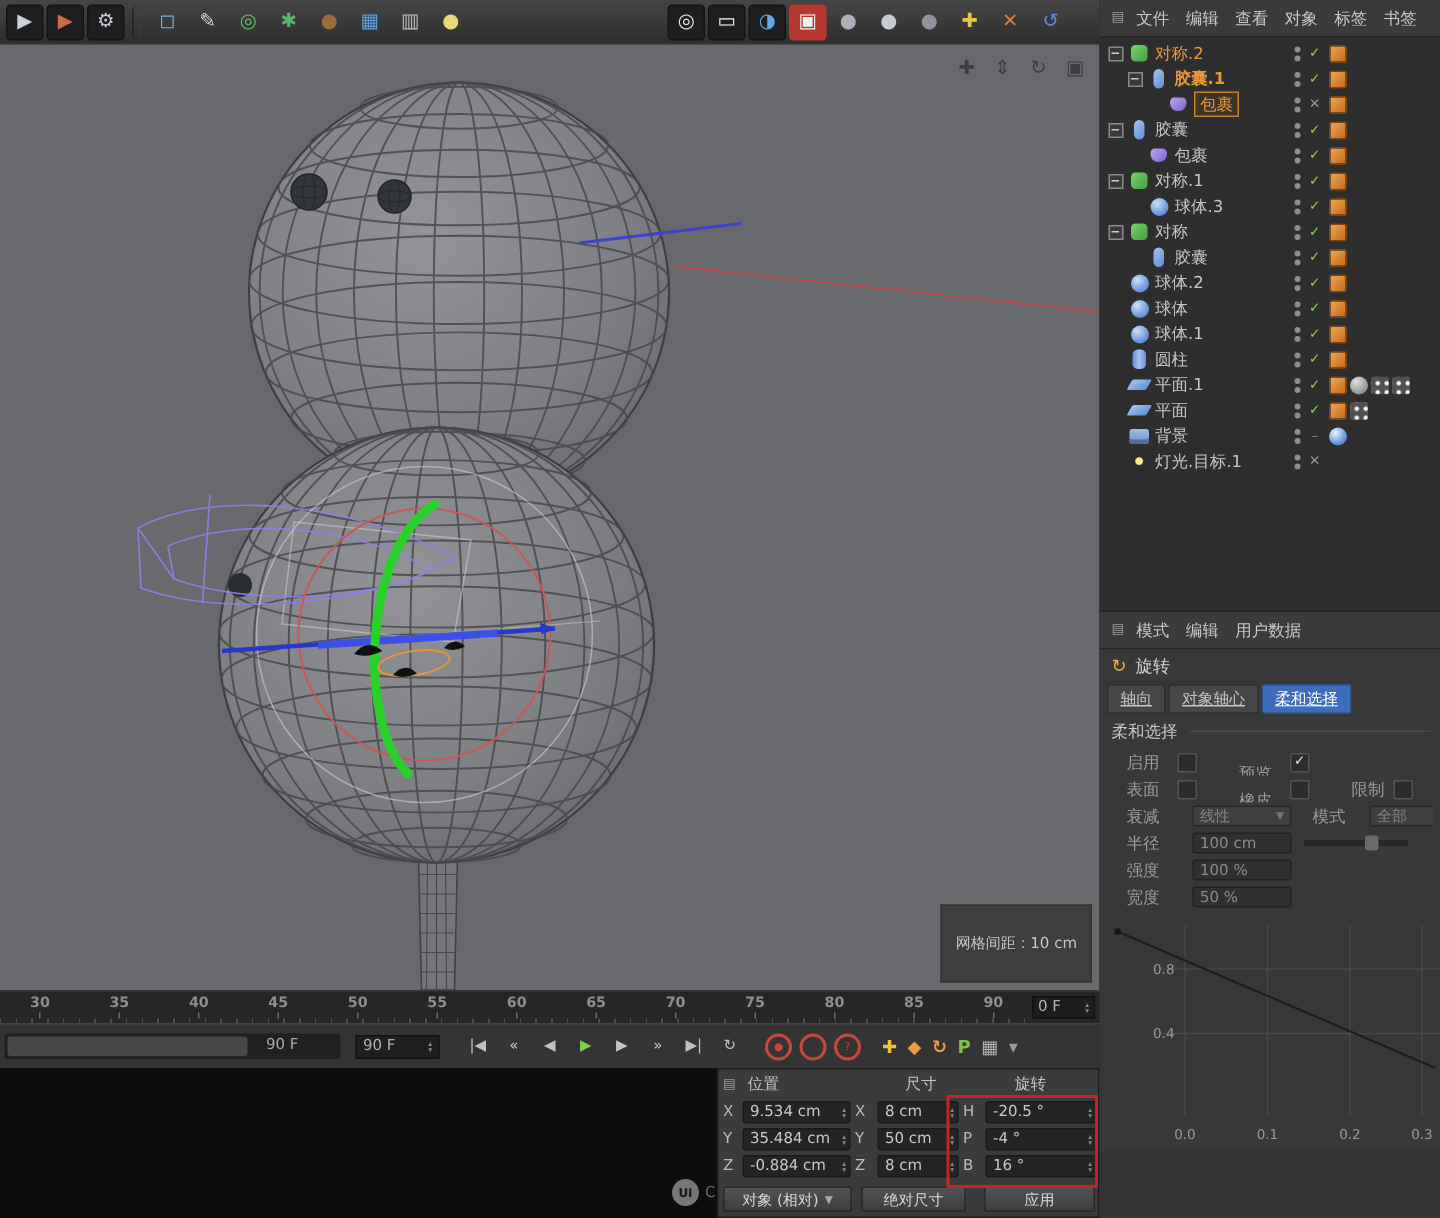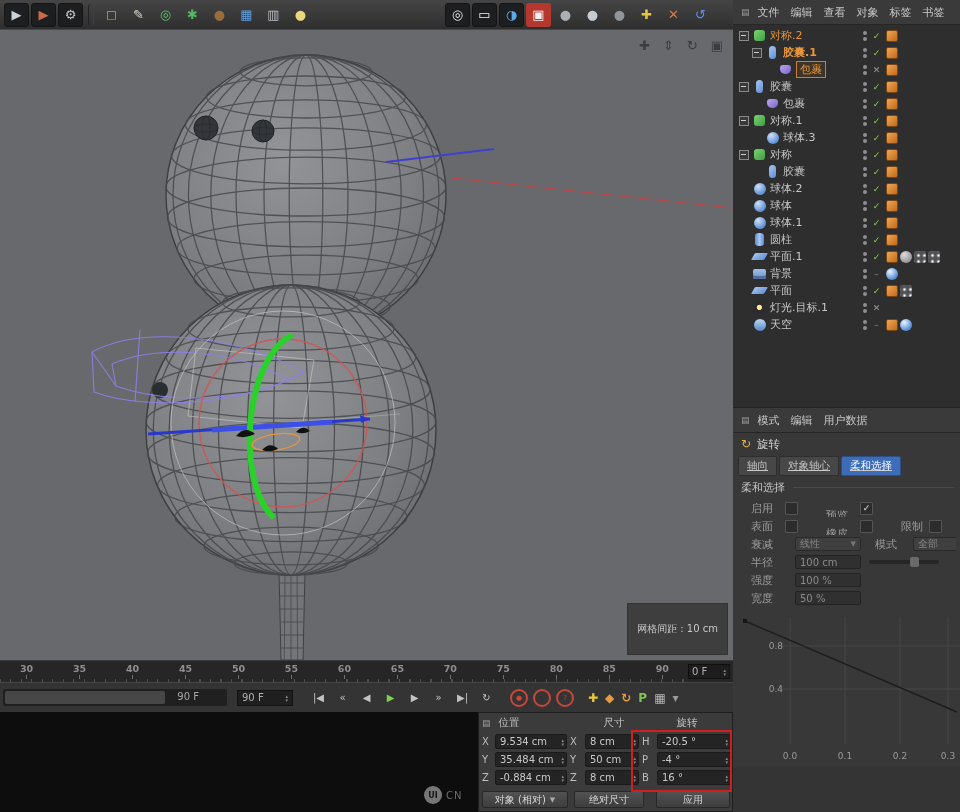--- a/index.html
+++ b/index.html
@@ -41,21 +41,21 @@
          color:#b0b0b0;font-size:10px;padding:0 4px;box-sizing:border-box;flex:none;}
   .pgroup{display:flex;gap:1px;margin-left:14px;}
   .pbtn{width:23px;height:20px;display:flex;align-items:center;justify-content:center;color:#c2c2c2;font-size:10px;border-radius:2px;}
   .rgroup{display:flex;gap:5px;margin-left:12px;}
   .rbtn{width:14px;height:14px;border:2px solid #c8473a;border-radius:50%;color:#c8473a;font-size:7px;
         display:flex;align-items:center;justify-content:center;}
   .kgroup{display:flex;gap:7px;margin-left:14px;align-items:center;}
   .kbtn{font-size:12px;font-weight:bold;}
   
   #bottom-left{position:absolute;left:0;top:712px;width:478px;height:100px;background:#0d0d0d;}
-  #wm{position:absolute;left:424px;top:74px;display:flex;align-items:center;opacity:.75;}
+  #wm{position:absolute;left:448px;top:74px;display:flex;align-items:center;opacity:.75;}
   .wm-c{width:18px;height:18px;border-radius:50%;background:#9a9a9a;color:#1a1a1a;font-size:8px;font-weight:bold;
         display:flex;align-items:center;justify-content:center;}
   .wm-t{color:#8a8a8a;font-size:10px;margin-left:4px;letter-spacing:1px;}
   
   #coord{position:absolute;left:478px;top:712px;width:255px;height:100px;background:#3b3b3b;border:1px solid #1f1f1f;box-sizing:border-box;}
   .c-head{display:flex;align-items:center;font-size:10.5px;color:#c4c4c4;padding:3px 0 1px 3px;}
   .c-head .hic{color:#9a9a9a;font-size:9px;}
   .c-head b{font-weight:normal;}
   .c-head b:nth-of-type(1){margin-left:8px;}
   .c-head b:nth-of-type(2){margin-left:84px;}
@@ -710,73 +710,59 @@
           <span class="tags">
             <span class="tag tag-mat"></span>
             <span class="tag tag-disp"></span>
             <span class="tag tag-dots"></span>
             <span class="tag tag-dots"></span>
           </span>
         </div>
 
         <div class="om-row" style="--d: 0;">
           <span class="exp"></span>
+          <span class="oi oi-plane"></span>
+          <span class="olabel">平面</span>
+          <span class="dots">
+            <i></i>
+            <i></i>
+          </span>
+          <span class="ck ck-v"></span>
+          <span class="tags">
+            <span class="tag tag-mat"></span>
+            <span class="tag tag-dots"></span>
+          </span>
+        </div>
+
+        <div class="om-row" style="--d: 0;">
+          <span class="exp"></span>
           <span class="oi oi-bg"></span>
           <span class="olabel">背景</span>
           <span class="dots">
             <i></i>
             <i></i>
           </span>
           <span class="ck ck--"></span>
           <span class="tags">
             <span class="tag tag-sky"></span>
           </span>
         </div>
 
         <div class="om-row" style="--d: 0;">
           <span class="exp"></span>
-          <span class="oi oi-plane"></span>
-          <span class="olabel">平面</span>
-          <span class="dots">
-            <i></i>
-            <i></i>
-          </span>
-          <span class="ck ck-v"></span>
-          <span class="tags">
-            <span class="tag tag-mat"></span>
-            <span class="tag tag-dots"></span>
-          </span>
-        </div>
-
-        <div class="om-row" style="--d: 0;">
-          <span class="exp"></span>
           <span class="oi oi-light"></span>
           <span class="olabel">灯光.目标.1</span>
           <span class="dots">
             <i></i>
             <i></i>
           </span>
           <span class="ck ck-x"></span>
           <span class="tags"></span>
         </div>
 
-        <div class="om-row" style="--d: 0;">
-          <span class="exp"></span>
-          <span class="oi oi-sky"></span>
-          <span class="olabel">天空</span>
-          <span class="dots">
-            <i></i>
-            <i></i>
-          </span>
-          <span class="ck ck--"></span>
-          <span class="tags">
-            <span class="tag tag-mat"></span>
-            <span class="tag tag-sky"></span>
-          </span>
-        </div>
       </div>
     <div class="am-menu">
       <span class="menu-ic">▤</span>
       <span style="display:flex;gap:11px;">
 
       <span class="mi">模式</span>
           <span class="mi">编辑</span>
           <span class="mi">用户数据</span>
         </span>
     </div>

